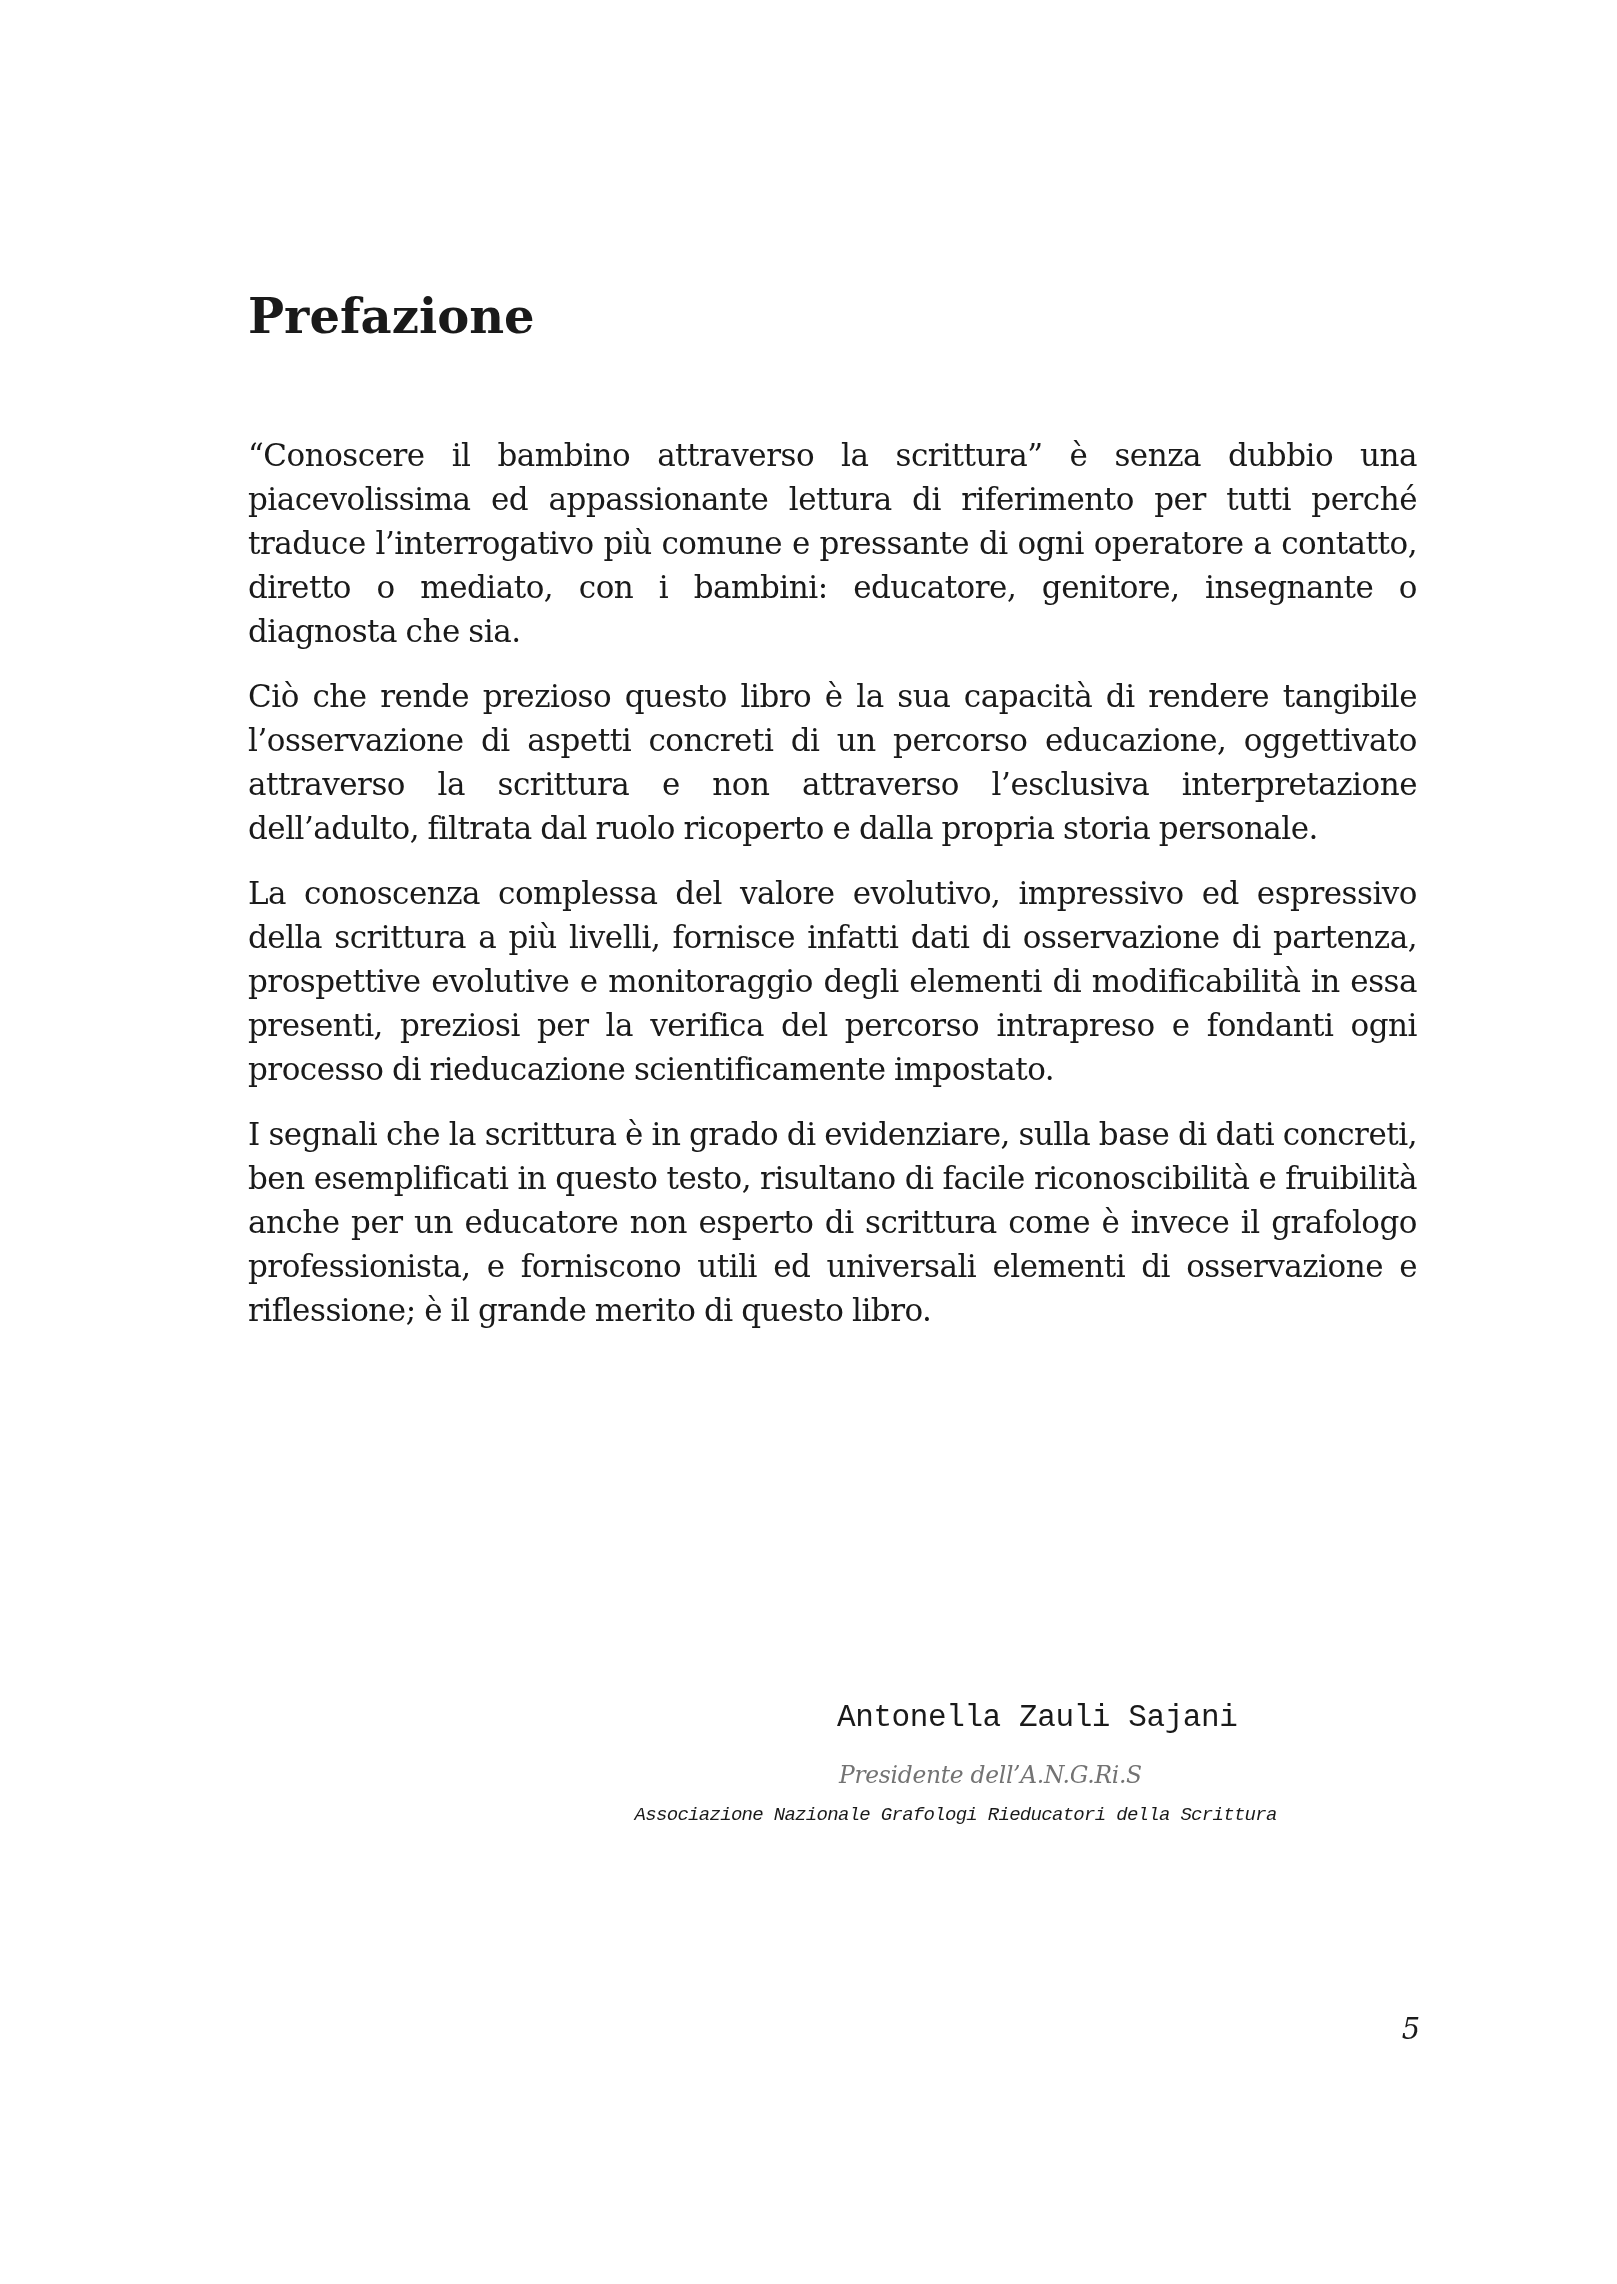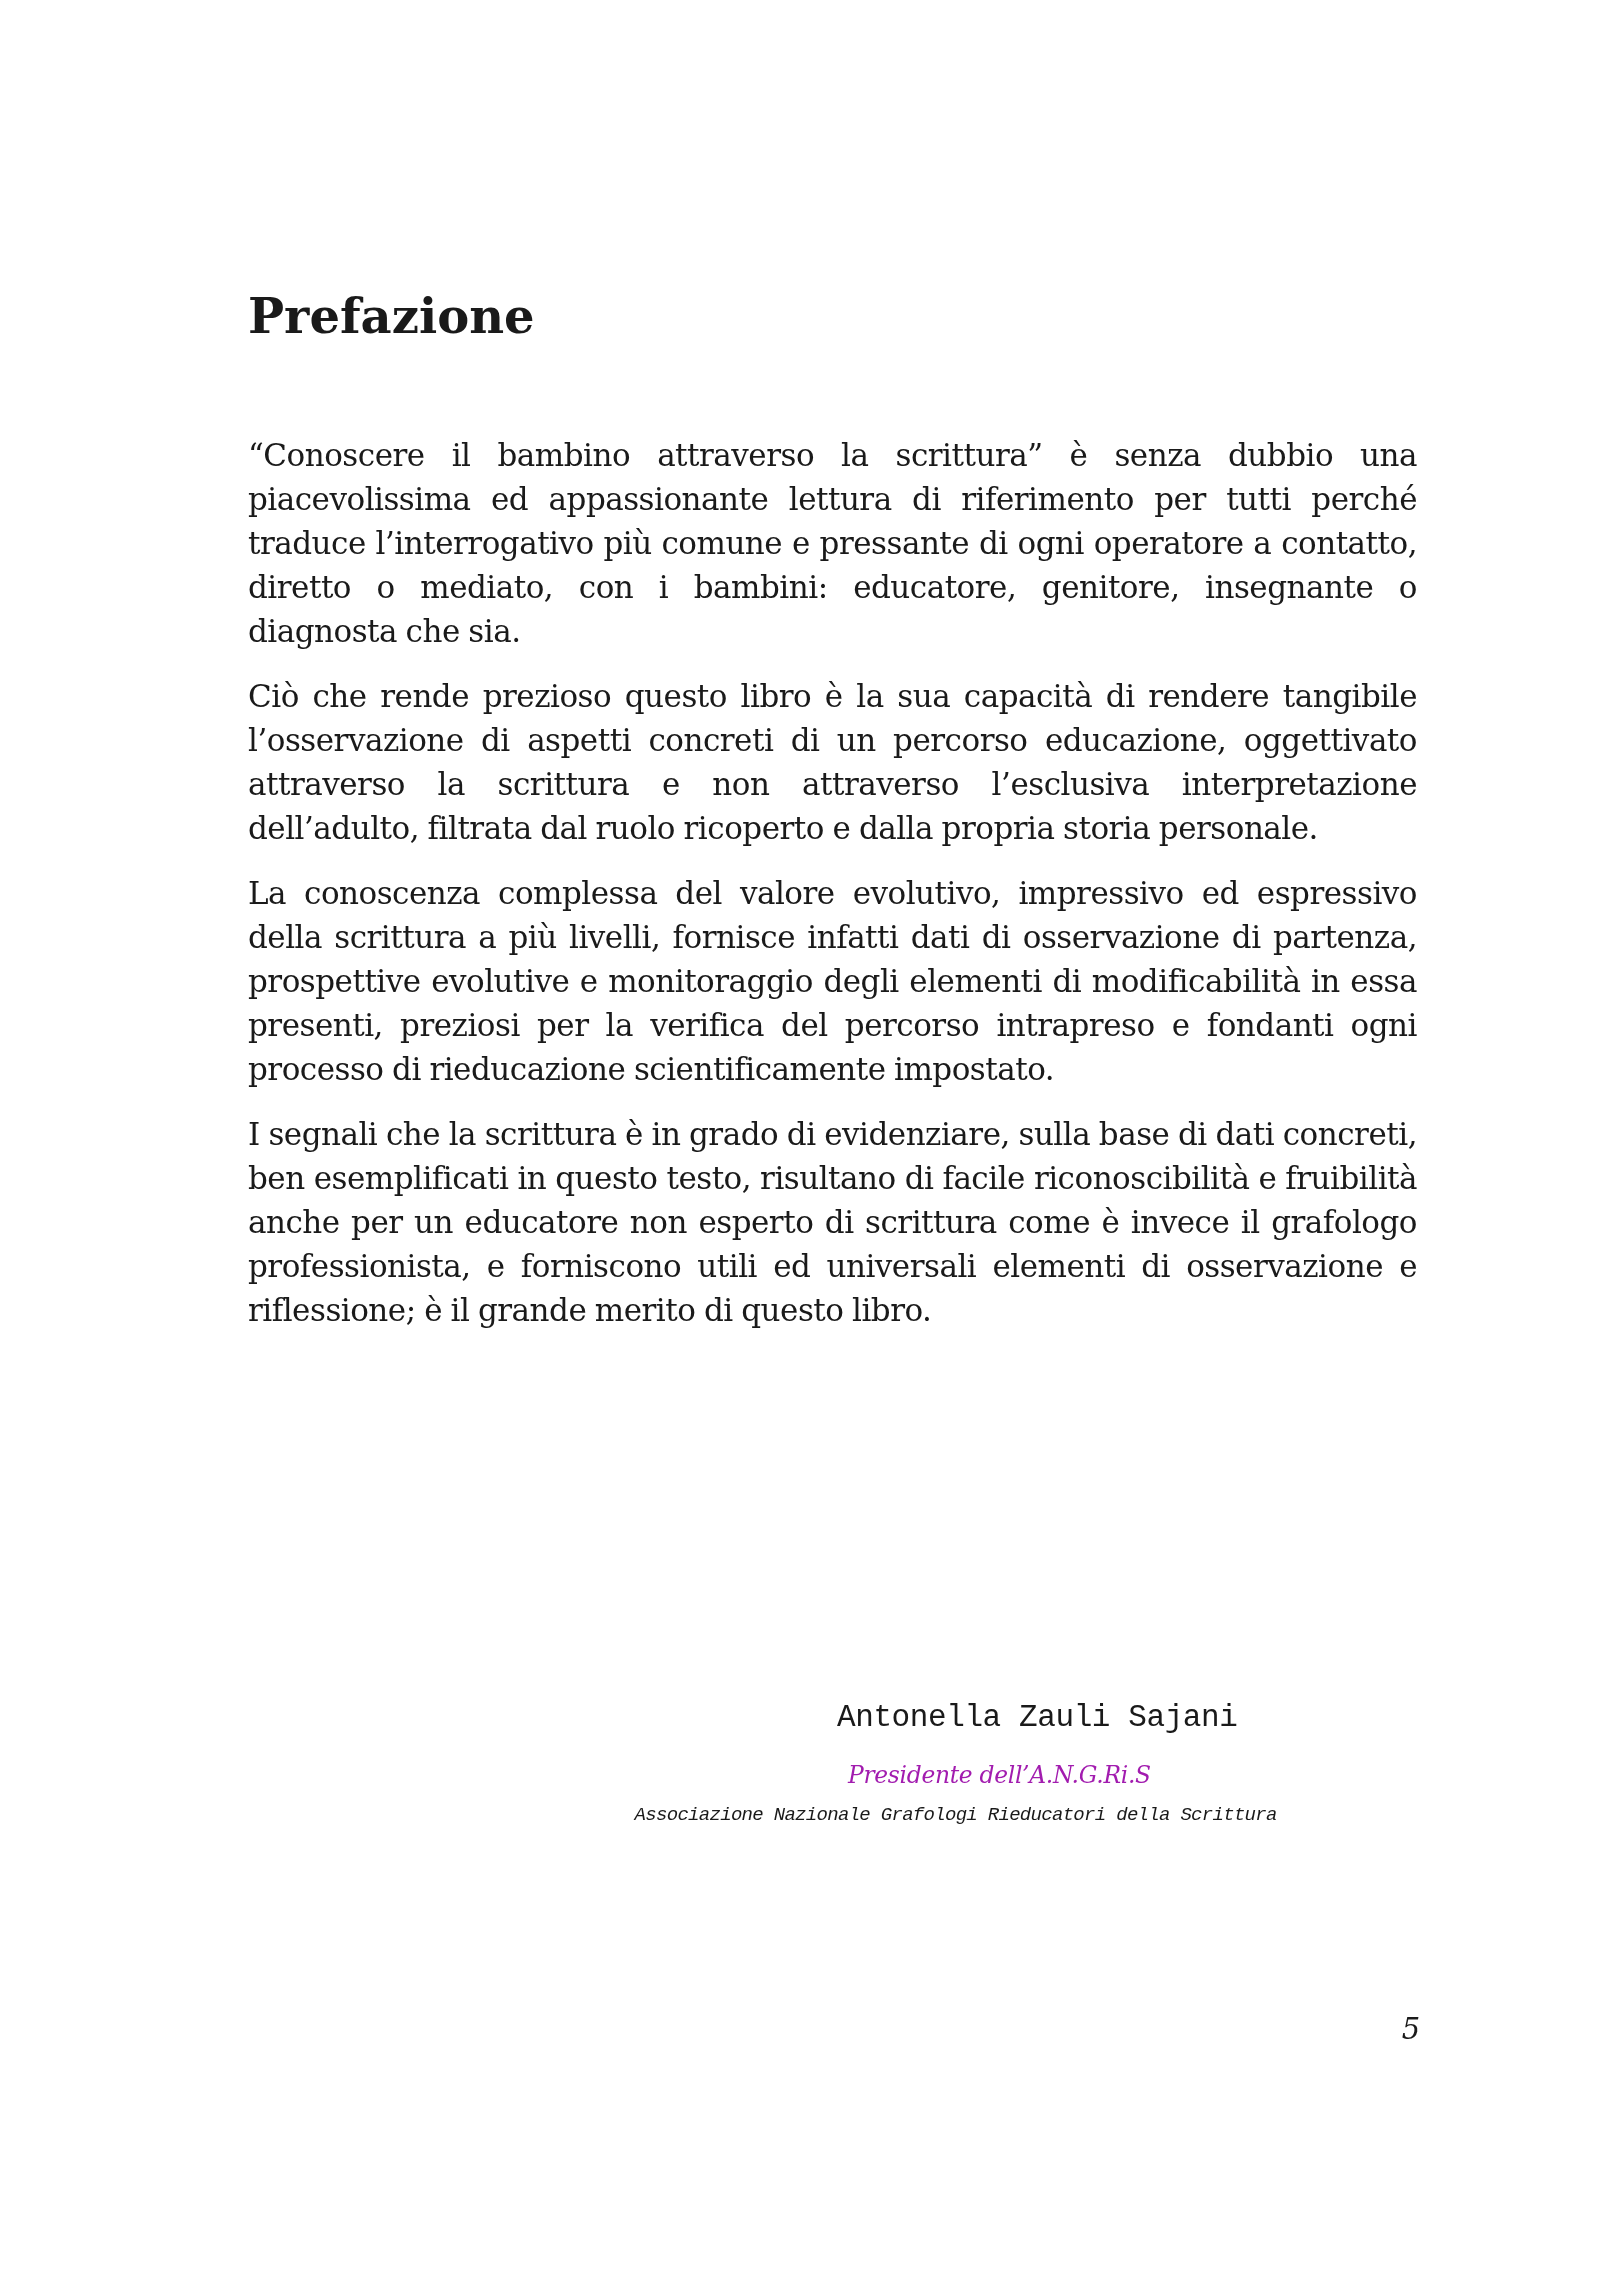--- a/index.html
+++ b/index.html
@@ -73,23 +73,22 @@
     }
     .sig-role {
       position: absolute;
       left: 210px;
       top: 63px;
       white-space: nowrap;
       font-family: "DejaVu Serif", serif;
       font-style: italic;
       font-size: 23.4px;
       line-height: 32px;
-      color: #a21caf;
+      color: #737373;
       letter-spacing: -0.3px;
-      margin-left: 9px;
     }
     .sig-org {
       position: absolute;
       left: 5.6px;
       top: 103px;
       white-space: nowrap;
       font-family: Liberation Mono, monospace;
       font-style: italic;
       font-size: 19px;
       line-height: 32px;

